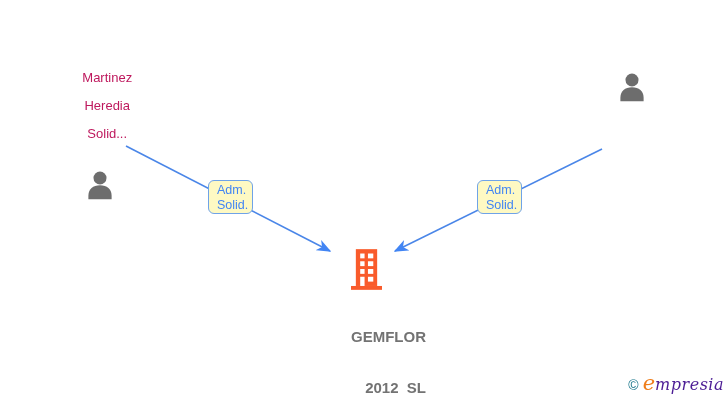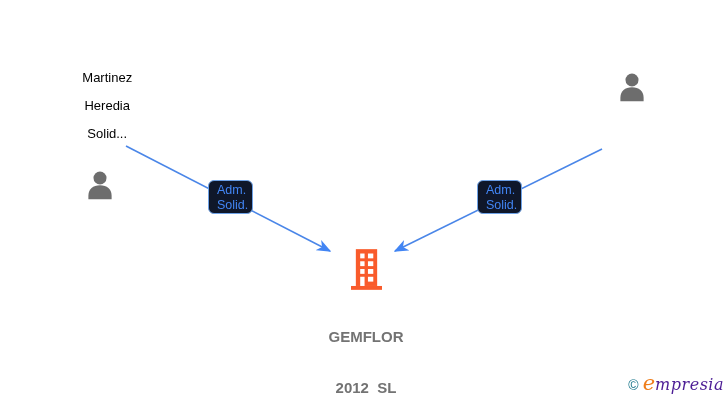--- a/index.html
+++ b/index.html
@@ -6,46 +6,46 @@
   body{
     width:728px;height:400px;position:relative;background:#ffffff;
     font-family:"Liberation Sans", sans-serif;overflow:hidden;
   }
   
   #arrow-layer{position:absolute;left:0;top:0;width:728px;height:400px;z-index:1;}
 
   
   .person-node{position:absolute;width:124px;text-align:center;z-index:2;}
   .person-node .name{
-    color:#000000;font-size:13px;line-height:14px;white-space:pre;
+    color:#be185d;font-size:13px;line-height:14px;white-space:pre;
   }
   .person-node .person-svg{display:block;margin:13px auto 0 auto;}
   #person-left{left:38px;top:57px;}
   #person-right{left:570px;top:57px;}
 
   
   .relation-box{
-    position:absolute;width:45px;height:34px;background:#0f172a;
+    position:absolute;width:45px;height:34px;background:#fef9c3;
     border:1.5px solid #6fa3e8;border-radius:6px;z-index:3;
     padding:2px 0 0 8px;box-sizing:border-box;
   }
   .relation-box .rel-line{
     display:block;color:#4285f4;font-size:12.5px;line-height:14.5px;
   }
   #relation-left{left:208px;top:180px;}
   #relation-right{left:477px;top:180px;}
 
   
   #company-node{position:absolute;left:306px;top:249px;width:120px;text-align:center;z-index:2;}
   #company-node .building-svg{display:block;margin:0 auto;}
   .company-name{
     color:#737373;font-size:15px;font-weight:bold;line-height:17px;
     margin-top:4px;white-space:pre;
   }
-  .company-name-line{display:block;white-space:pre;}
+  .company-name-line{display:block;white-space:pre;text-align:right;}
 
   
   #watermark{
     position:absolute;right:4px;bottom:5px;z-index:2;
     font-family:"DejaVu Serif", serif;font-style:italic;
     display:flex;align-items:baseline;
   }
   #watermark .copy{
     color:#19768a;font-size:14px;font-style:normal;margin-right:4px;
     font-family:"Liberation Sans", sans-serif;

